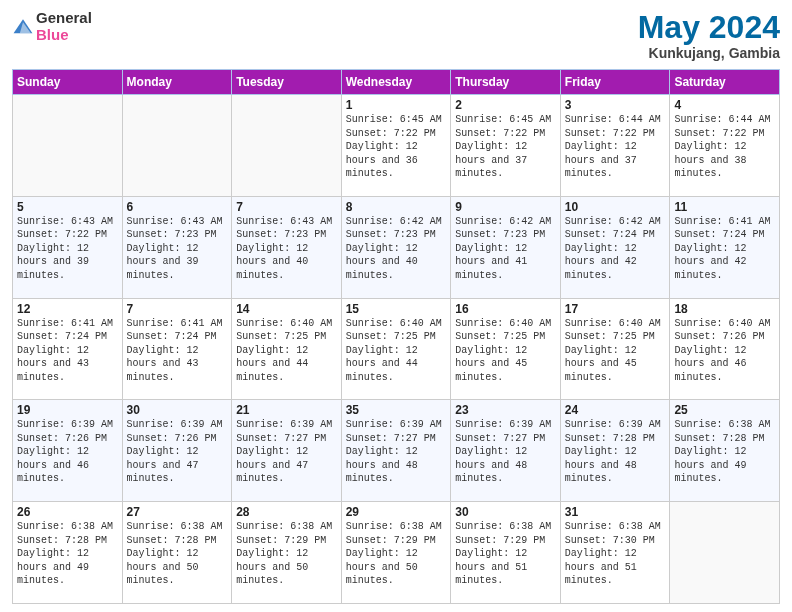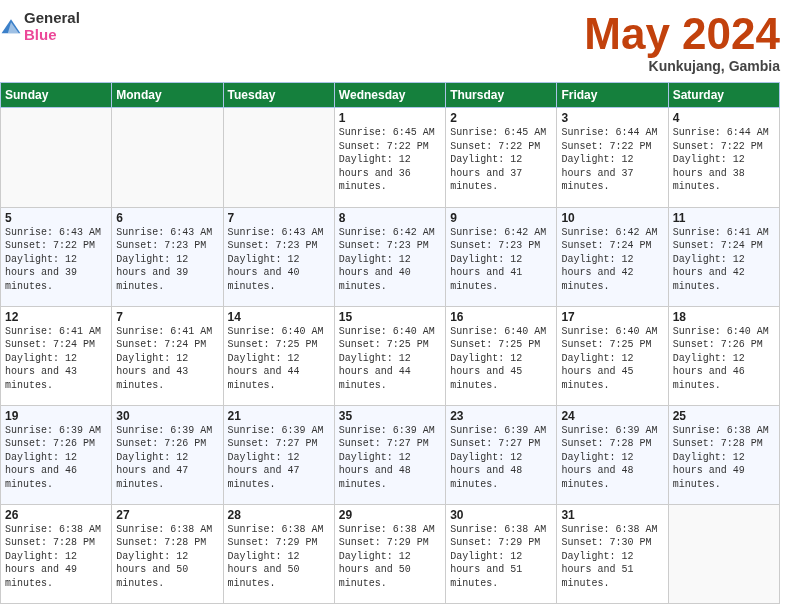--- a/index.html
+++ b/index.html
@@ -8,21 +8,21 @@
       height: 612px;
       font-family: Arial, sans-serif;
       background: #fff;
       overflow: hidden;
     }
     .page {
       width: 792px;
       height: 612px;
       display: flex;
       flex-direction: column;
-      padding: 10px 12px 8px 0;
+      padding: 10px 12px 8px 12px;
     }
     .header {
       display: flex;
       justify-content: space-between;
       align-items: flex-start;
       margin-bottom: 8px;
     }
     .logo {
       display: flex;
       align-items: center;
@@ -36,37 +36,37 @@
     .logo-general { color: #333; }
     .logo-blue { color: #ec4899; }
     .logo-icon {
       width: 22px;
       height: 22px;
     }
     .title-block {
       text-align: right;
     }
     .month-title {
-      font-size: 44px;
-      font-weight: bold;
-      color: #c2410c;
+      font-size: 32px;
+      font-weight: bold;
+      color: #0369a1;
       line-height: 1.1;
     }
     .location {
       font-size: 14px;
       color: #444;
       font-weight: bold;
     }
     .calendar {
       width: 100%;
       border-collapse: collapse;
       flex: 1;
     }
     .calendar thead tr th {
-      background: #15803d;
+      background: #a21caf;
       color: #fff;
       font-size: 12px;
       font-weight: bold;
       padding: 5px 4px;
       border: 1px solid #aac4e8;
       text-align: left;
     }
     .calendar tbody tr td {
       border: 1px solid #ccc;
       vertical-align: top;

